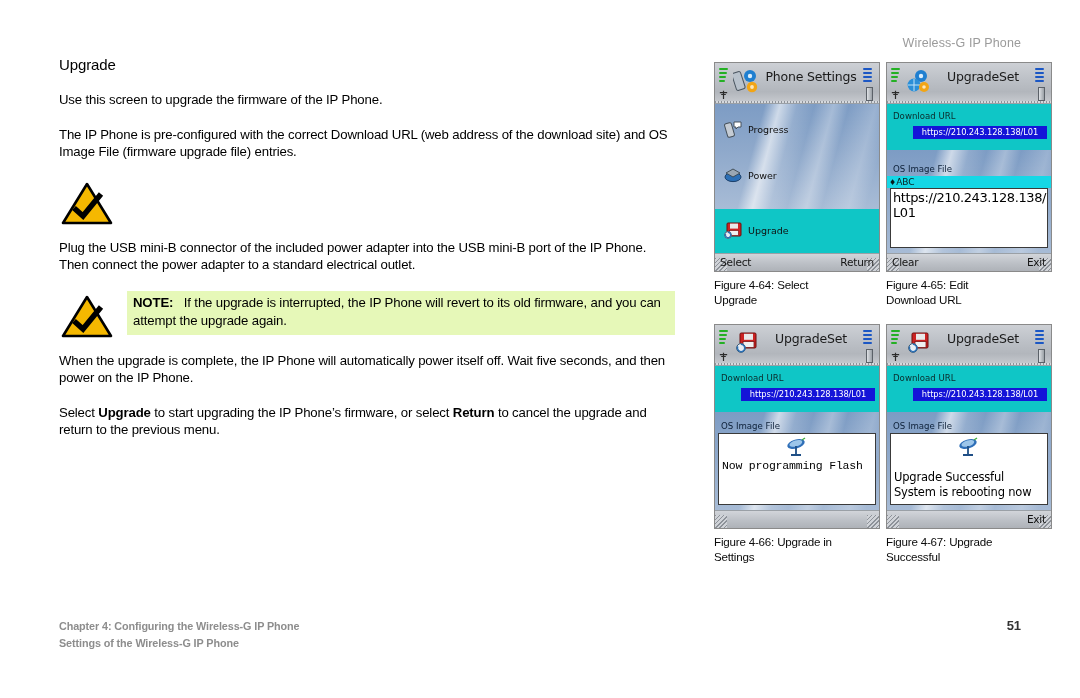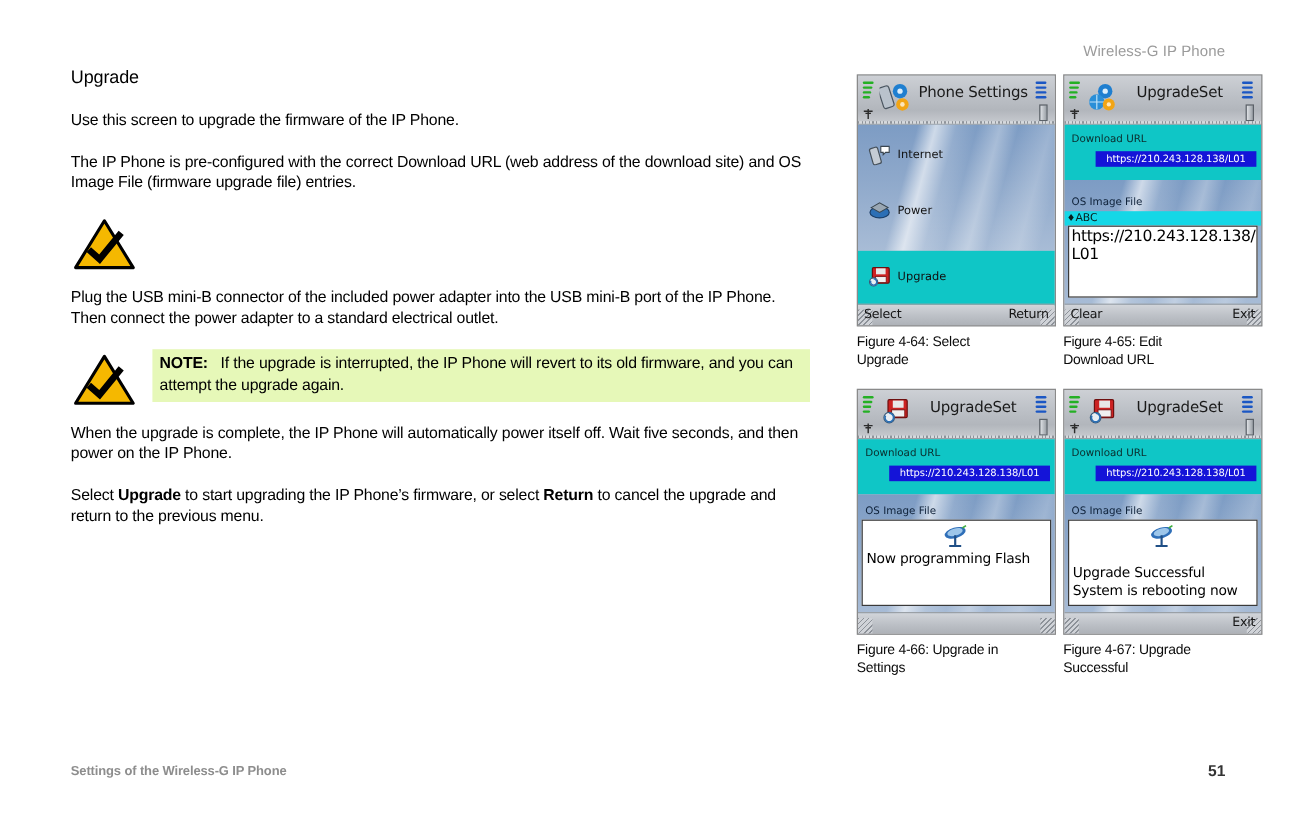--- a/index.html
+++ b/index.html
@@ -423,21 +423,21 @@
             </div>
           <div class="batt-cell"></div>
         </div>
 
         <div class="lcd-body wallpaper" style="top:41px; height:105px;">
           <div class="menu-item" style="top:16px;">
             <svg class="mi-ico" viewBox="0 0 20 18">
               <rect x="3" y="3" width="7" height="14" rx="1.6" fill="#c5ccd4" stroke="#45505a" stroke-width="1" transform="rotate(-16 6.5 10)"></rect>
               <path d="M11 2 h7 v5 h-3 l-2 2 v-2 h-2 z" fill="#ffffff" stroke="#3a4650" stroke-width="0.9"></path>
             </svg>
-            <span>Internet</span>
+            <span>Progress</span>
           </div>
           <div class="menu-item" style="top:62px;">
             <svg class="mi-ico" viewBox="0 0 20 18">
               <ellipse cx="10" cy="11" rx="8" ry="4.6" fill="#2c6fb5" stroke="#1b3f69" stroke-width="1"></ellipse>
               <path d="M3 7 L10 3 L17 7 L10 11 Z" fill="#9aa7b3" stroke="#39464f" stroke-width="0.9"></path>
             </svg>
             <span>Power</span>
           </div>
         </div>
 
@@ -568,21 +568,21 @@
 
         <div class="lcd-body wallpaper" style="top:87px; height:100px;">
           <div class="fld-label onwall" style="top:9px;">OS Image File</div>
           <div class="edit-box" style="top:21px; left:3px; right:3px; height:72px;">
             <svg class="dish" style="top:3px;" viewBox="0 0 26 20">
               <ellipse cx="12" cy="7" rx="9" ry="4.4" fill="#2f6fb8" transform="rotate(-16 12 7)"></ellipse>
               <ellipse cx="12" cy="6.4" rx="6.6" ry="3" fill="#9dc6ea" transform="rotate(-16 12 7)"></ellipse>
               <path d="M12 9 L12 18 M7 18 L17 18" stroke="#1f4f86" stroke-width="1.8" fill="none"></path>
               <path d="M18 3 l3 -2" stroke="#3fae3f" stroke-width="1.4"></path>
             </svg>
-            <div class="msg-text" style="margin-top:24px;">Now programming Flash</div>
+            <div class="msg-text" style="margin-top:24px;font-family:Liberation Mono, monospace;">Now programming Flash</div>
           </div>
         </div>
 
         <div class="softbar">
           <div class="corner-l"></div>
           <div class="corner-r"></div>
           <span class="sk-left"></span>
           <span class="sk-right"></span>
         </div>
       </div>
@@ -652,15 +652,16 @@
 
       <div class="fig-cap">
         <div>Figure 4-67: Upgrade</div>
         <div>Successful</div>
       </div>
     </div>
   </div>
 </div>
 
 <div class="footer">
+  <div>Chapter 4: Configuring the Wireless-G IP Phone</div>
   <div>Settings of the Wireless-G IP Phone</div>
   <div class="pg">51</div>
 </div>
 
 </body></html>

